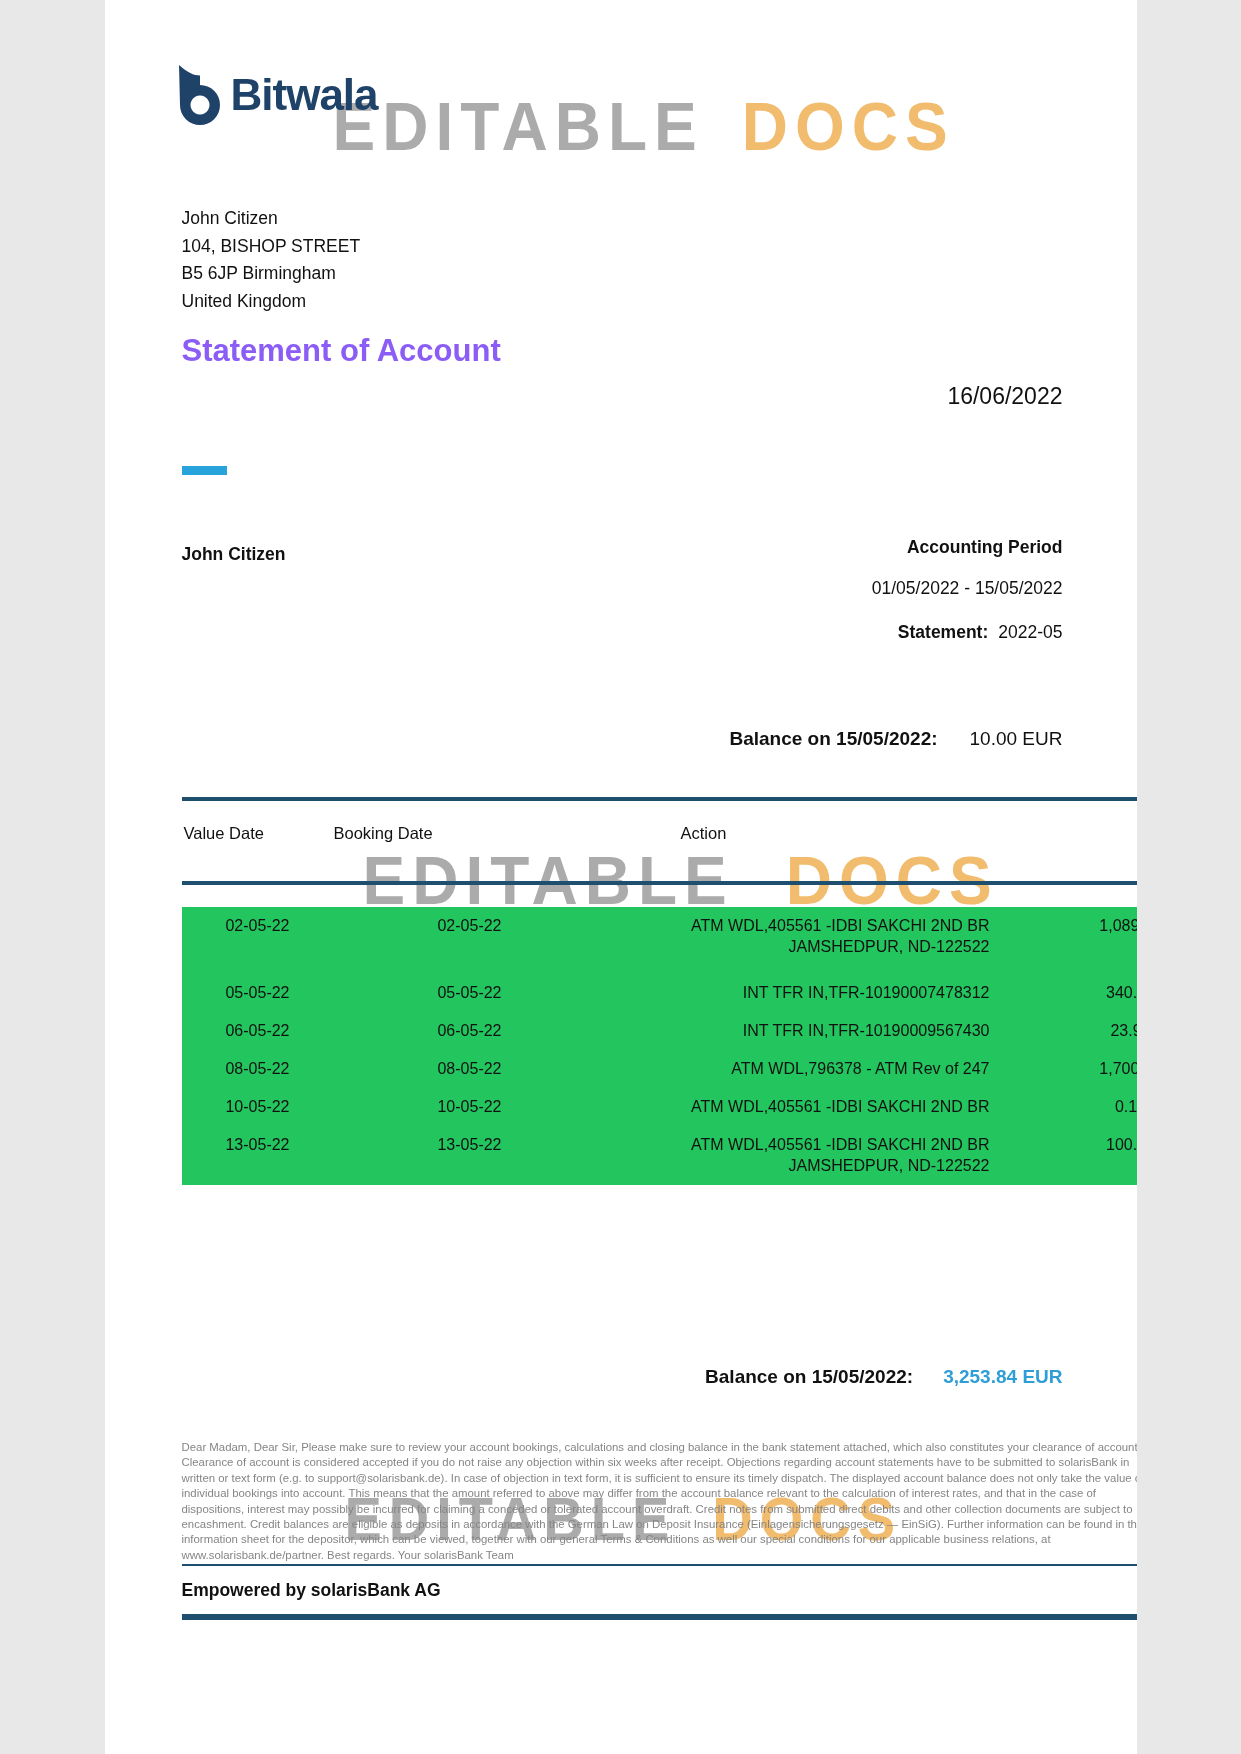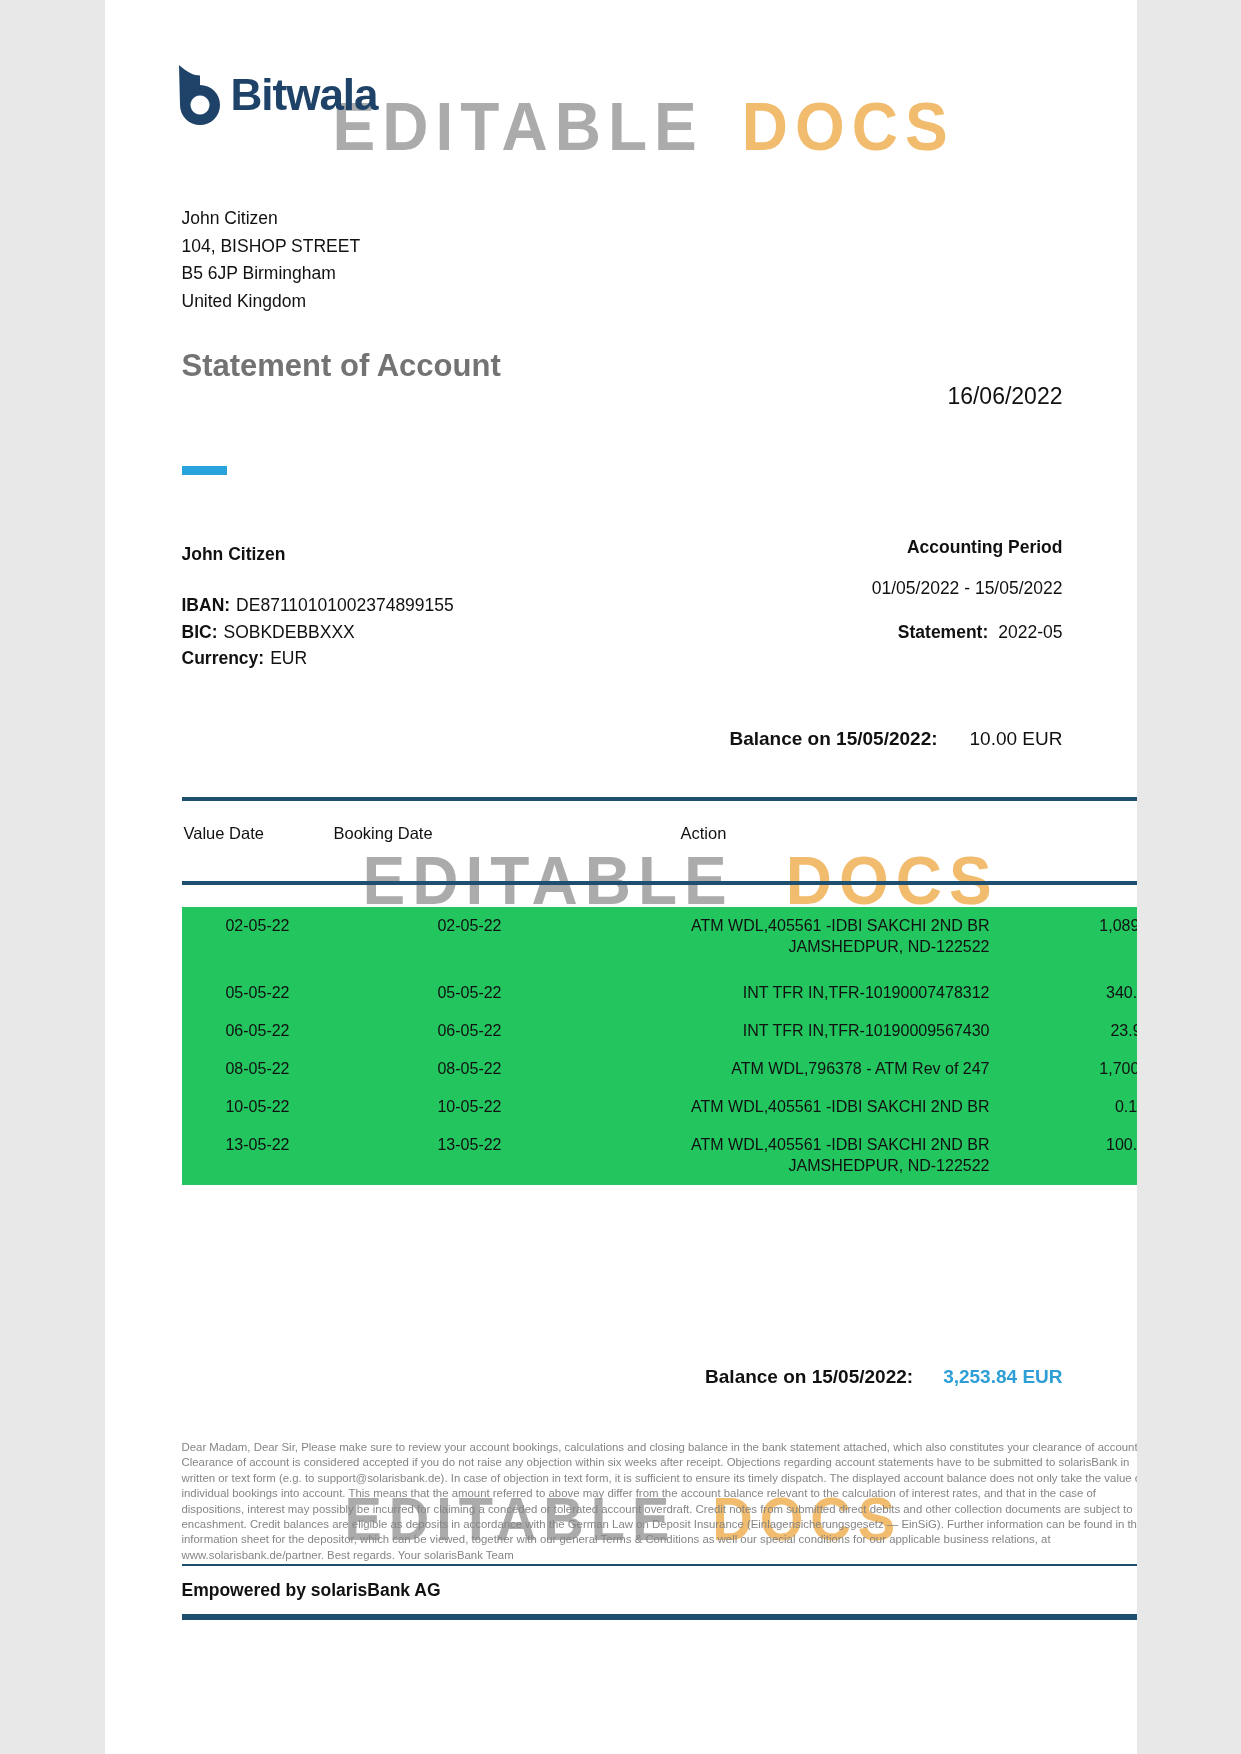--- a/index.html
+++ b/index.html
@@ -20,21 +20,21 @@
   .wm .w2 { color:#F2BC6E; }
   .wm-top    { left:228px; top:86px;  font-size:64px; }
   .wm-table  { left:258px; top:840px; font-size:64px; }
   .wm-footer { left:240px; top:1484px; font-size:56px; }
   .wm-top .w2    { margin-left:38px; }
   .wm-table .w2  { margin-left:52px; }
   .wm-footer .w2 { margin-left:36px; }
   
   .recipient { position:absolute; left:77px; top:205px; font-size:17.5px; line-height:27.5px; z-index:3; }
   
-  .title { position:absolute; left:77px; top:348px; font-size:31px; font-weight:700; color:#737373; z-index:3;text-align:center; }
+  .title { position:absolute; left:77px; top:333px; font-size:31px; font-weight:700; color:#8b5cf6; z-index:3;text-align:center; }
   .doc-date { position:absolute; right:74px; top:383px; font-size:23px; z-index:3; }
   .dash { position:absolute; left:77px; top:466px; width:45px; height:9px; background:#29A3DB; z-index:3; }
   
   .holder { position:absolute; left:77px; top:544px; font-size:17.5px; font-weight:700; z-index:3; }
   .acct { position:absolute; left:77px; top:592px; font-size:17.5px; line-height:26.5px; z-index:3; }
   .acct b { font-weight:700; }
   .acct .val { margin-left:6px; }
   .rightcol { position:absolute; right:74px; top:537px; text-align:right; font-size:17.5px; z-index:3; }
   .rightcol .ap-label { font-weight:700; }
   .rightcol .ap-value { margin-top:20px; }
@@ -94,25 +94,20 @@
     <div>104, BISHOP STREET</div>
     <div>B5 6JP Birmingham</div>
     <div>United Kingdom</div>
   </div>
 
   <div class="title">Statement of Account</div>
   <div class="doc-date">16/06/2022</div>
   <div class="dash"></div>
 
   <div class="holder">John Citizen</div>
-  <div class="acct">
-    <div><b>IBAN:</b><span class="val">DE87110101002374899155</span></div>
-    <div><b>BIC:</b><span class="val">SOBKDEBBXXX</span></div>
-    <div><b>Currency:</b><span class="val">EUR</span></div>
-  </div>
 
   <div class="rightcol">
     <div class="ap-label">Accounting Period</div>
     <div class="ap-value">01/05/2022 - 15/05/2022</div>
   </div>
   <div class="stmt-row">
     <b>Statement:</b><span>2022-05</span>
   </div>
 
   <div class="balance balance-top">

